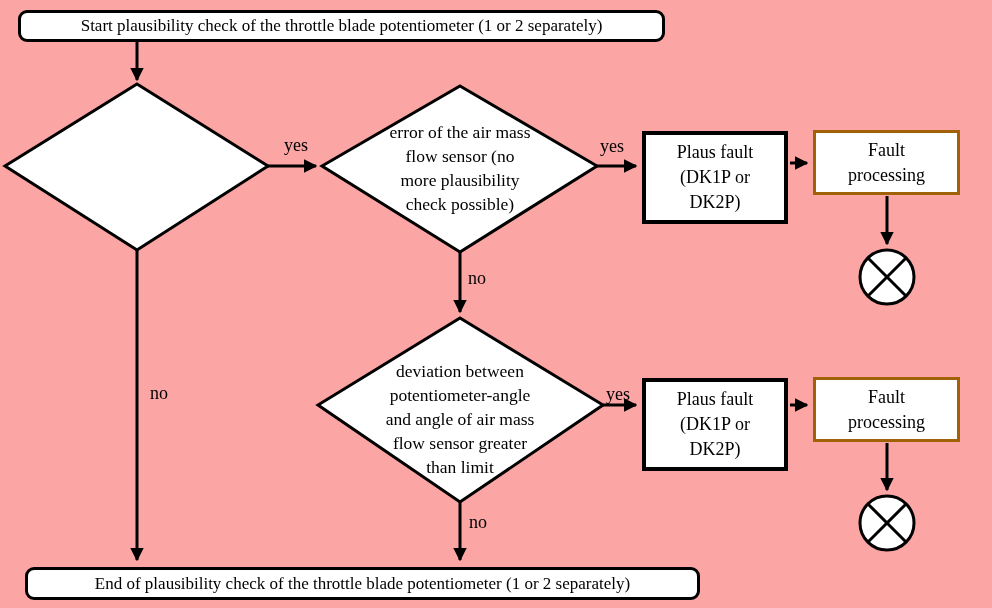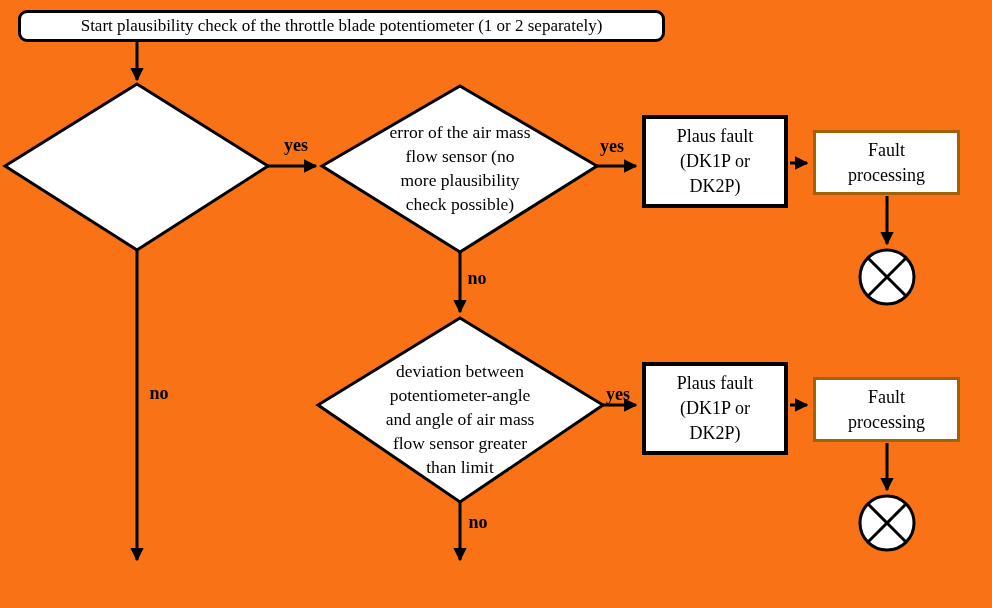--- a/index.html
+++ b/index.html
@@ -4,21 +4,21 @@
 <style>
   html, body {
     margin: 0;
     padding: 0;
     background: #ffffff;
   }
   .stage {
     position: relative;
     width: 992px;
     height: 608px;
-    background: #f97316;
+    background: #fca5a5;
     font-family: "Liberation Serif", "DejaVu Serif", serif;
     color: #000000;
     overflow: hidden;
   }
   .stage svg {
     position: absolute;
     left: 0;
     top: 0;
     z-index: 1;
   }
@@ -38,30 +38,29 @@
     border-radius: 9px;
     background: #ffffff;
     font-size: 17px;
     line-height: 20px;
   }
   .process-box {
     background: #ffffff;
     font-size: 18px;
     line-height: 25px;
   }
-  .process-thick { border: 4px solid #000000; }
+  .process-thick { border: 4px solid #000000; margin-top: 16px; }
   .process-thin  { border: 3px solid #a16207; }
   .diamond-text {
     font-size: 17.5px;
     line-height: 24px;
   }
   .edge-label {
     font-size: 18px;
     line-height: 20px;
-    font-weight: bold;
   }
 </style>
 </head>
 <body>
 
 <div class="stage">
 
   <svg width="992" height="608" viewBox="0 0 992 608">
     <defs>
       <marker id="arrow" viewBox="0 0 10 10" refX="9" refY="5" markerWidth="4.6" markerHeight="4.6" orient="auto-start-reverse">
@@ -88,20 +87,21 @@
     <circle cx="887" cy="277" r="27" fill="#ffffff" stroke="#000000" stroke-width="3"></circle>
     <line x1="868" y1="258" x2="906" y2="296" stroke="#000000" stroke-width="3"></line>
     <line x1="906" y1="258" x2="868" y2="296" stroke="#000000" stroke-width="3"></line>
 
     <circle cx="887" cy="523" r="27" fill="#ffffff" stroke="#000000" stroke-width="3"></circle>
     <line x1="868" y1="504" x2="906" y2="542" stroke="#000000" stroke-width="3"></line>
     <line x1="906" y1="504" x2="868" y2="542" stroke="#000000" stroke-width="3"></line>
   </svg>
 
   <div class="node terminal-box" style="left:18px; top:10px; width:647px; height:32px;">Start plausibility check of the throttle blade potentiometer (1 or 2 separately)</div>
+  <div class="node terminal-box" style="left:25px; top:567px; width:675px; height:33px;">End of plausibility check of the throttle blade potentiometer (1 or 2 separately)</div>
 
   <div class="node diamond-text" style="left:360px; top:112px; width:200px; height:112px;">error of the air mass
 flow sensor (no
 more plausibility
 check possible)</div>
   <div class="node diamond-text" style="left:352px; top:357px; width:216px; height:124px;">deviation between
 potentiometer-angle
 and angle of air mass
 flow sensor greater
 than limit</div>

